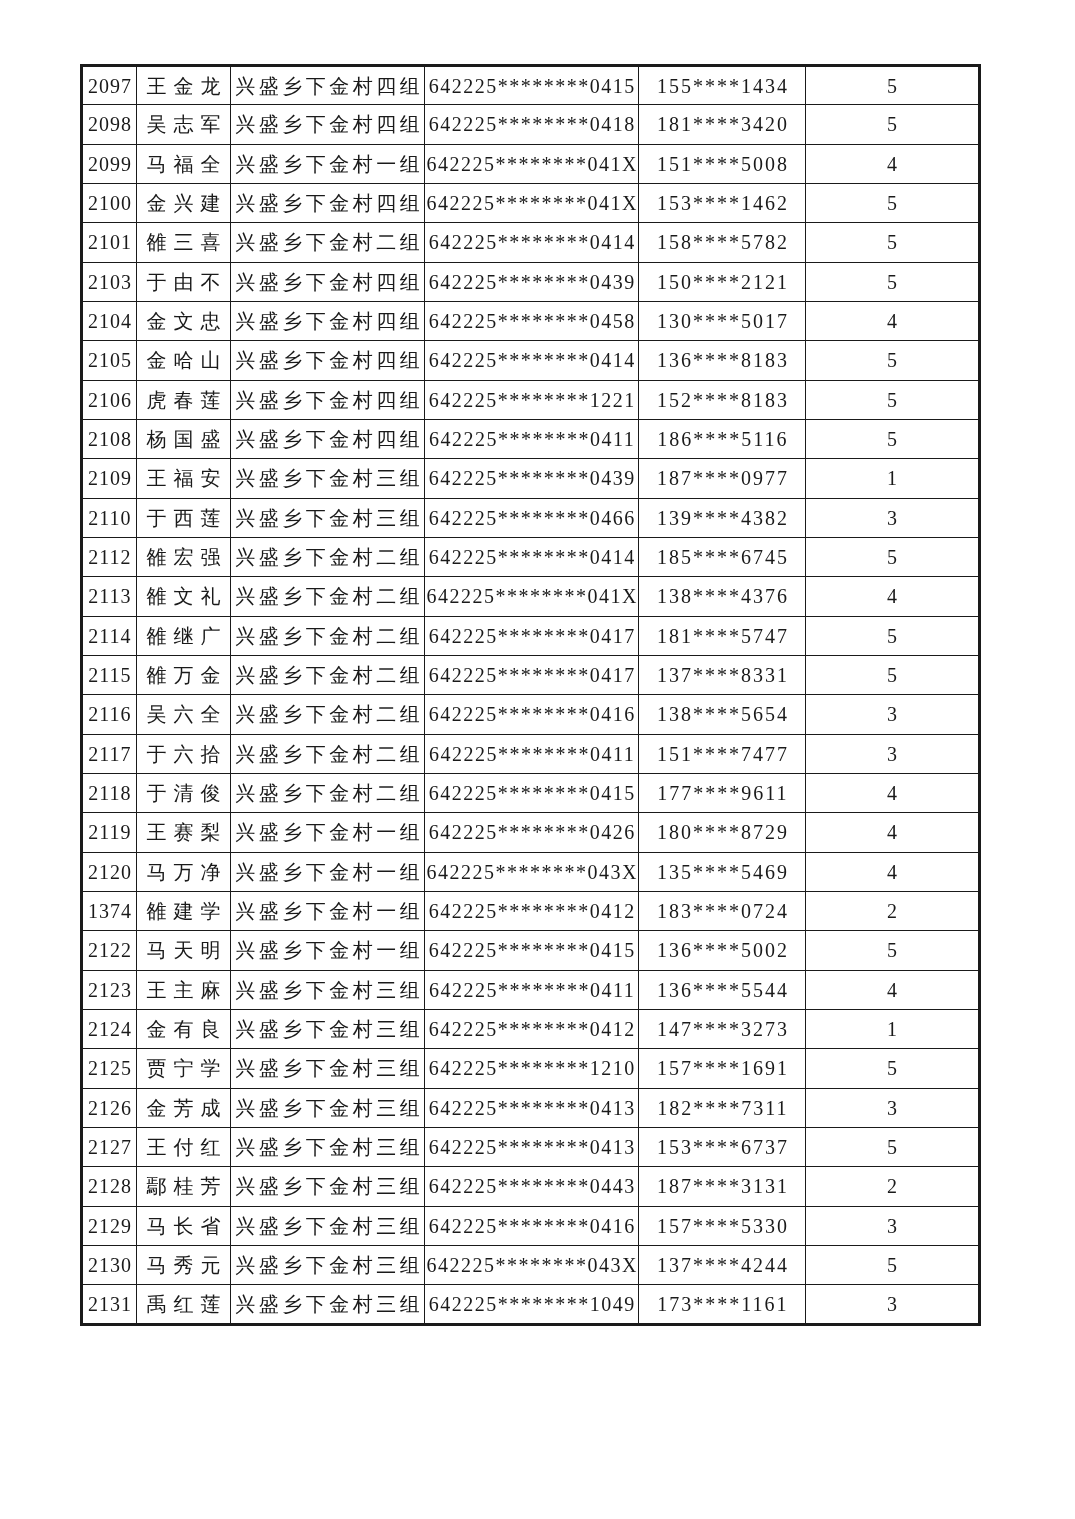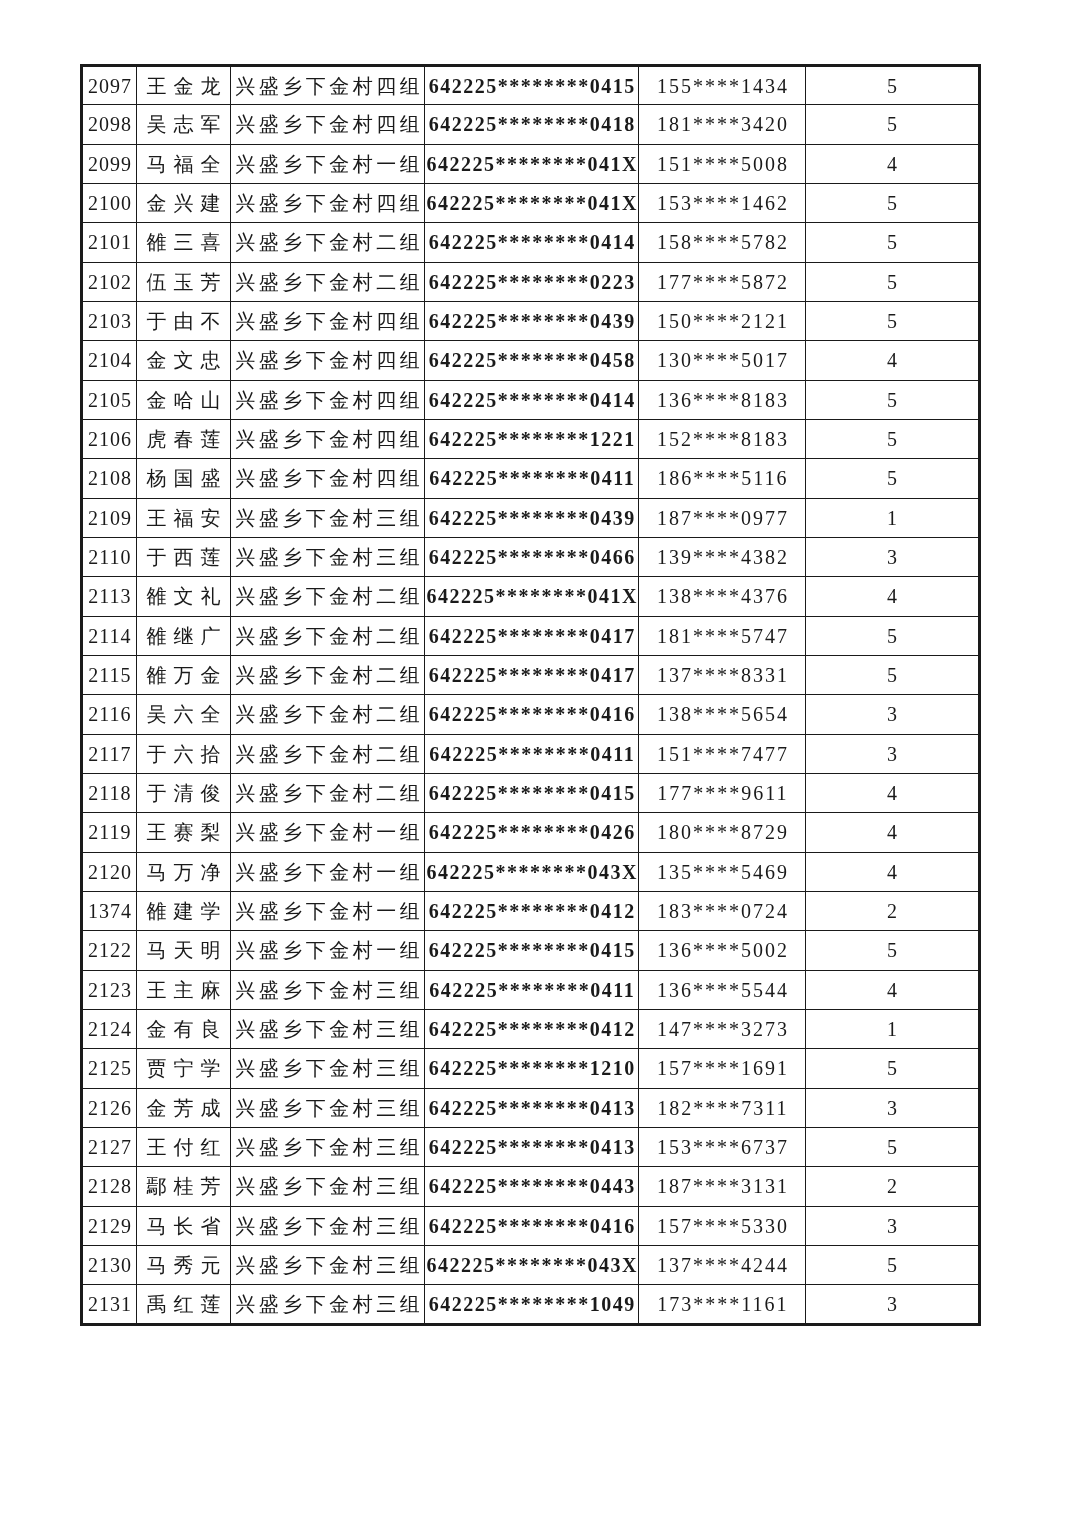--- a/index.html
+++ b/index.html
@@ -53,21 +53,20 @@
   }
   td.col-address {
     letter-spacing: 3.5px;
     text-indent: 3.5px;
     font-size: 21px;
     font-family: Liberation Serif, serif;
   }
   td.col-id_masked {
     letter-spacing: 1.5px;
     text-indent: 1.5px;
-    font-weight: bold;
   }
   td.col-phone {
     letter-spacing: 2px;
     text-indent: 2px;
     margin-left: 14px;
   }
   td.col-count {
     letter-spacing: 0;
   }
 </style>
@@ -119,28 +118,20 @@
         </tr>
         <tr>
           <td class="col-index">2101</td>
           <td class="col-name">雒三喜</td>
           <td class="col-address">兴盛乡下金村二组</td>
           <td class="col-id_masked">642225********0414</td>
           <td class="col-phone">158****5782</td>
           <td class="col-count">5</td>
         </tr>
         <tr>
-          <td class="col-index">2102</td>
-          <td class="col-name">伍玉芳</td>
-          <td class="col-address">兴盛乡下金村二组</td>
-          <td class="col-id_masked">642225********0223</td>
-          <td class="col-phone">177****5872</td>
-          <td class="col-count">5</td>
-        </tr>
-        <tr>
           <td class="col-index">2103</td>
           <td class="col-name">于由不</td>
           <td class="col-address">兴盛乡下金村四组</td>
           <td class="col-id_masked">642225********0439</td>
           <td class="col-phone">150****2121</td>
           <td class="col-count">5</td>
         </tr>
         <tr>
           <td class="col-index">2104</td>
           <td class="col-name">金文忠</td>
@@ -181,20 +172,28 @@
           <td class="col-phone">187****0977</td>
           <td class="col-count">1</td>
         </tr>
         <tr>
           <td class="col-index">2110</td>
           <td class="col-name">于西莲</td>
           <td class="col-address">兴盛乡下金村三组</td>
           <td class="col-id_masked">642225********0466</td>
           <td class="col-phone">139****4382</td>
           <td class="col-count">3</td>
+        </tr>
+        <tr>
+          <td class="col-index">2112</td>
+          <td class="col-name">雒宏强</td>
+          <td class="col-address">兴盛乡下金村二组</td>
+          <td class="col-id_masked">642225********0414</td>
+          <td class="col-phone">185****6745</td>
+          <td class="col-count">5</td>
         </tr>
         <tr>
           <td class="col-index">2113</td>
           <td class="col-name">雒文礼</td>
           <td class="col-address">兴盛乡下金村二组</td>
           <td class="col-id_masked">642225********041X</td>
           <td class="col-phone">138****4376</td>
           <td class="col-count">4</td>
         </tr>
         <tr>

